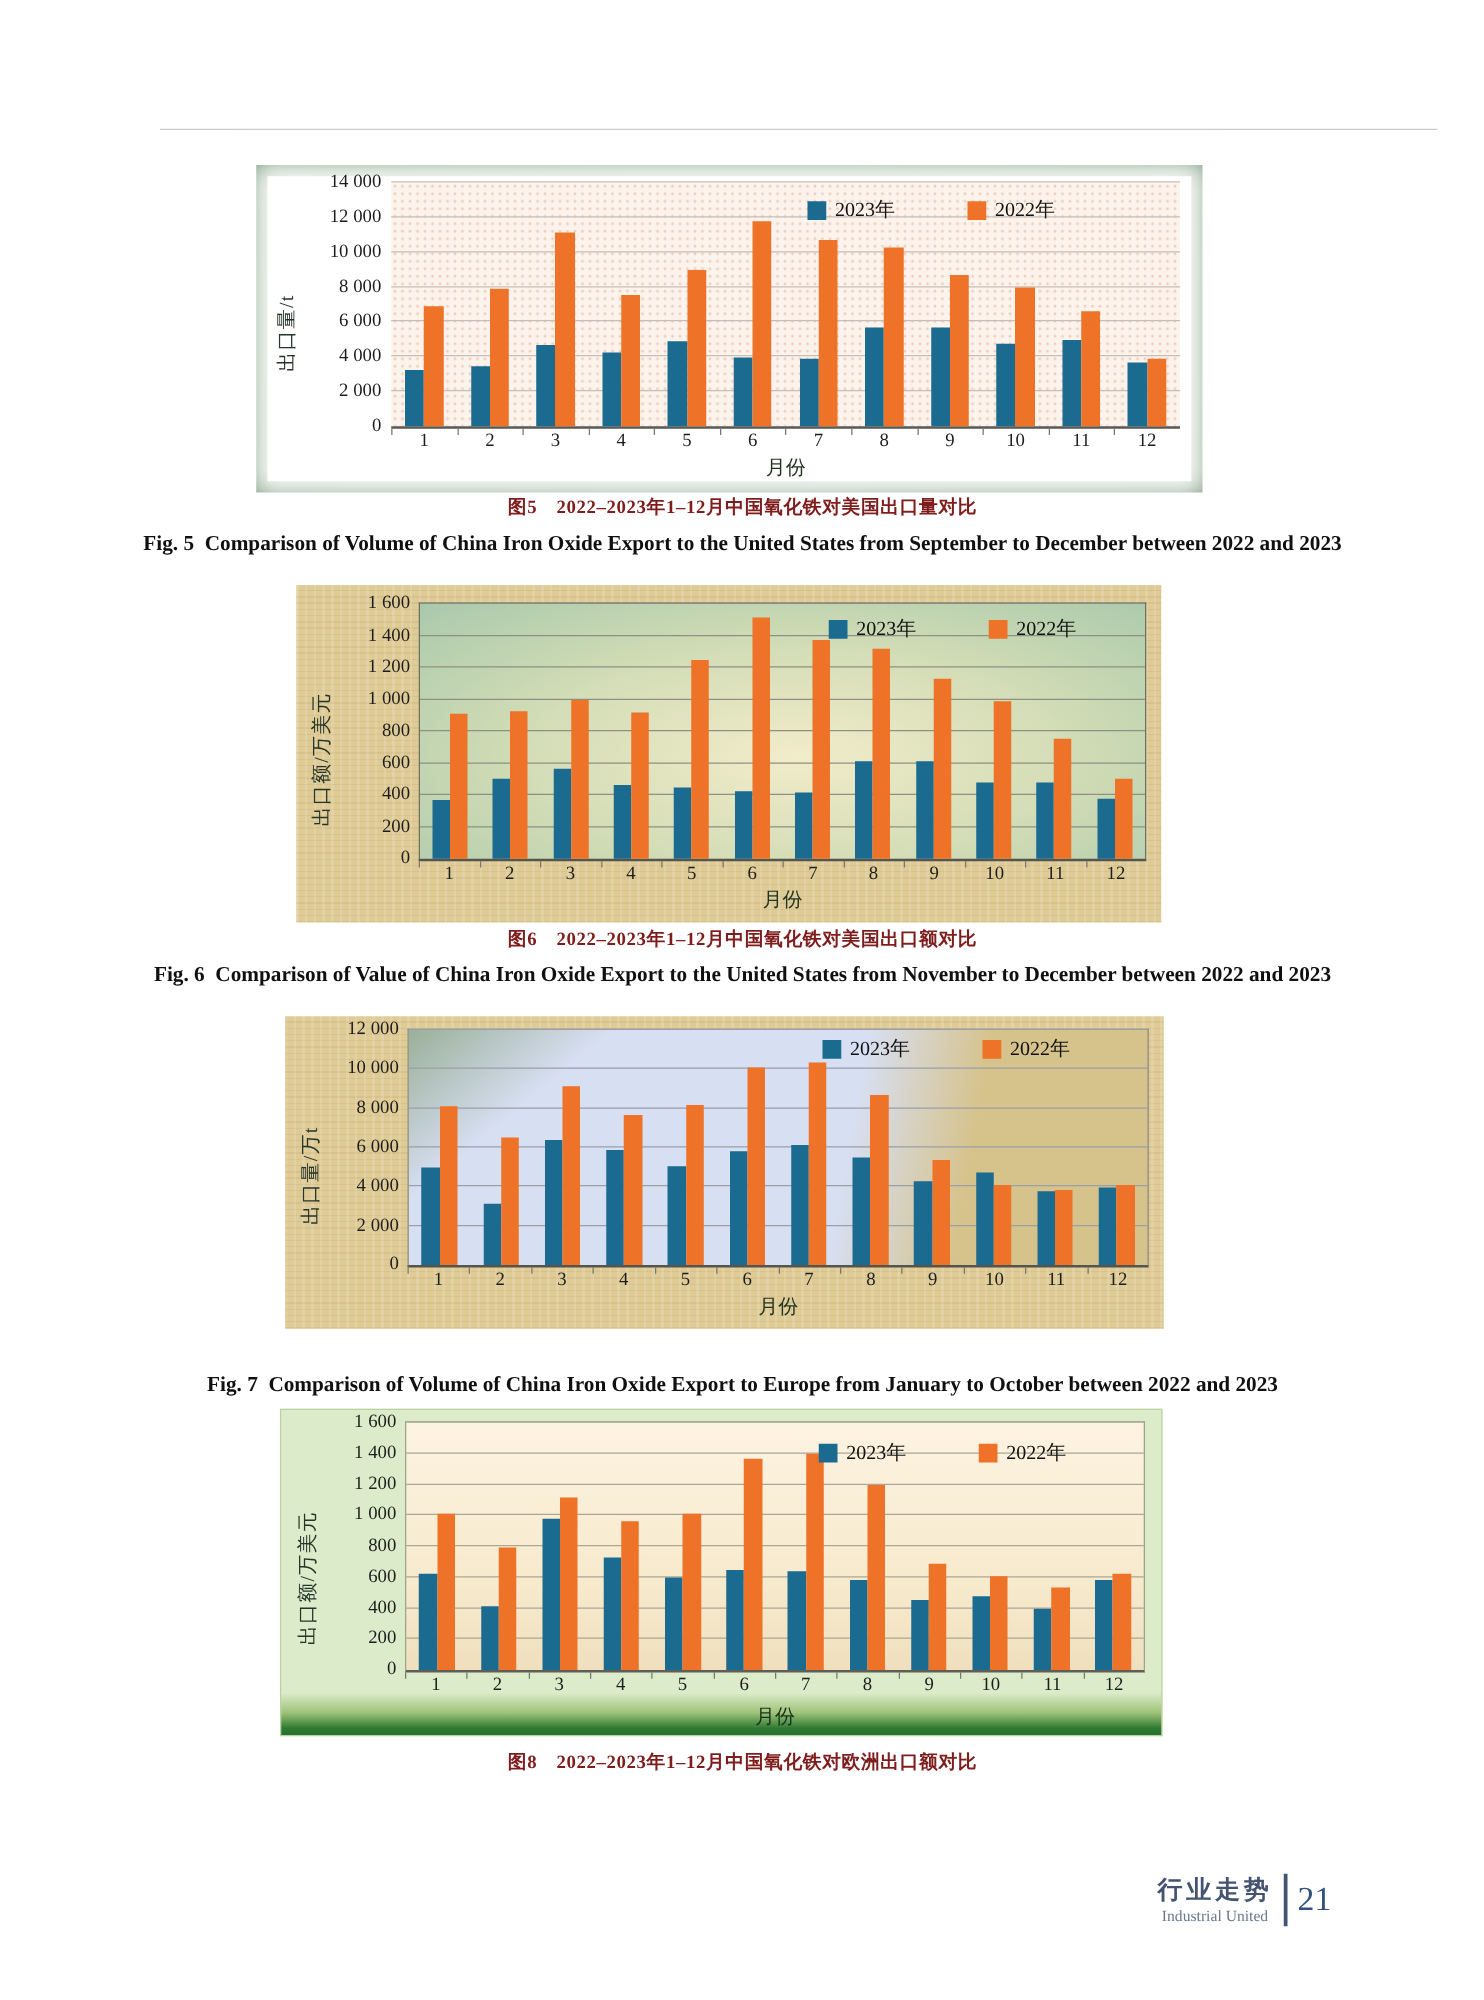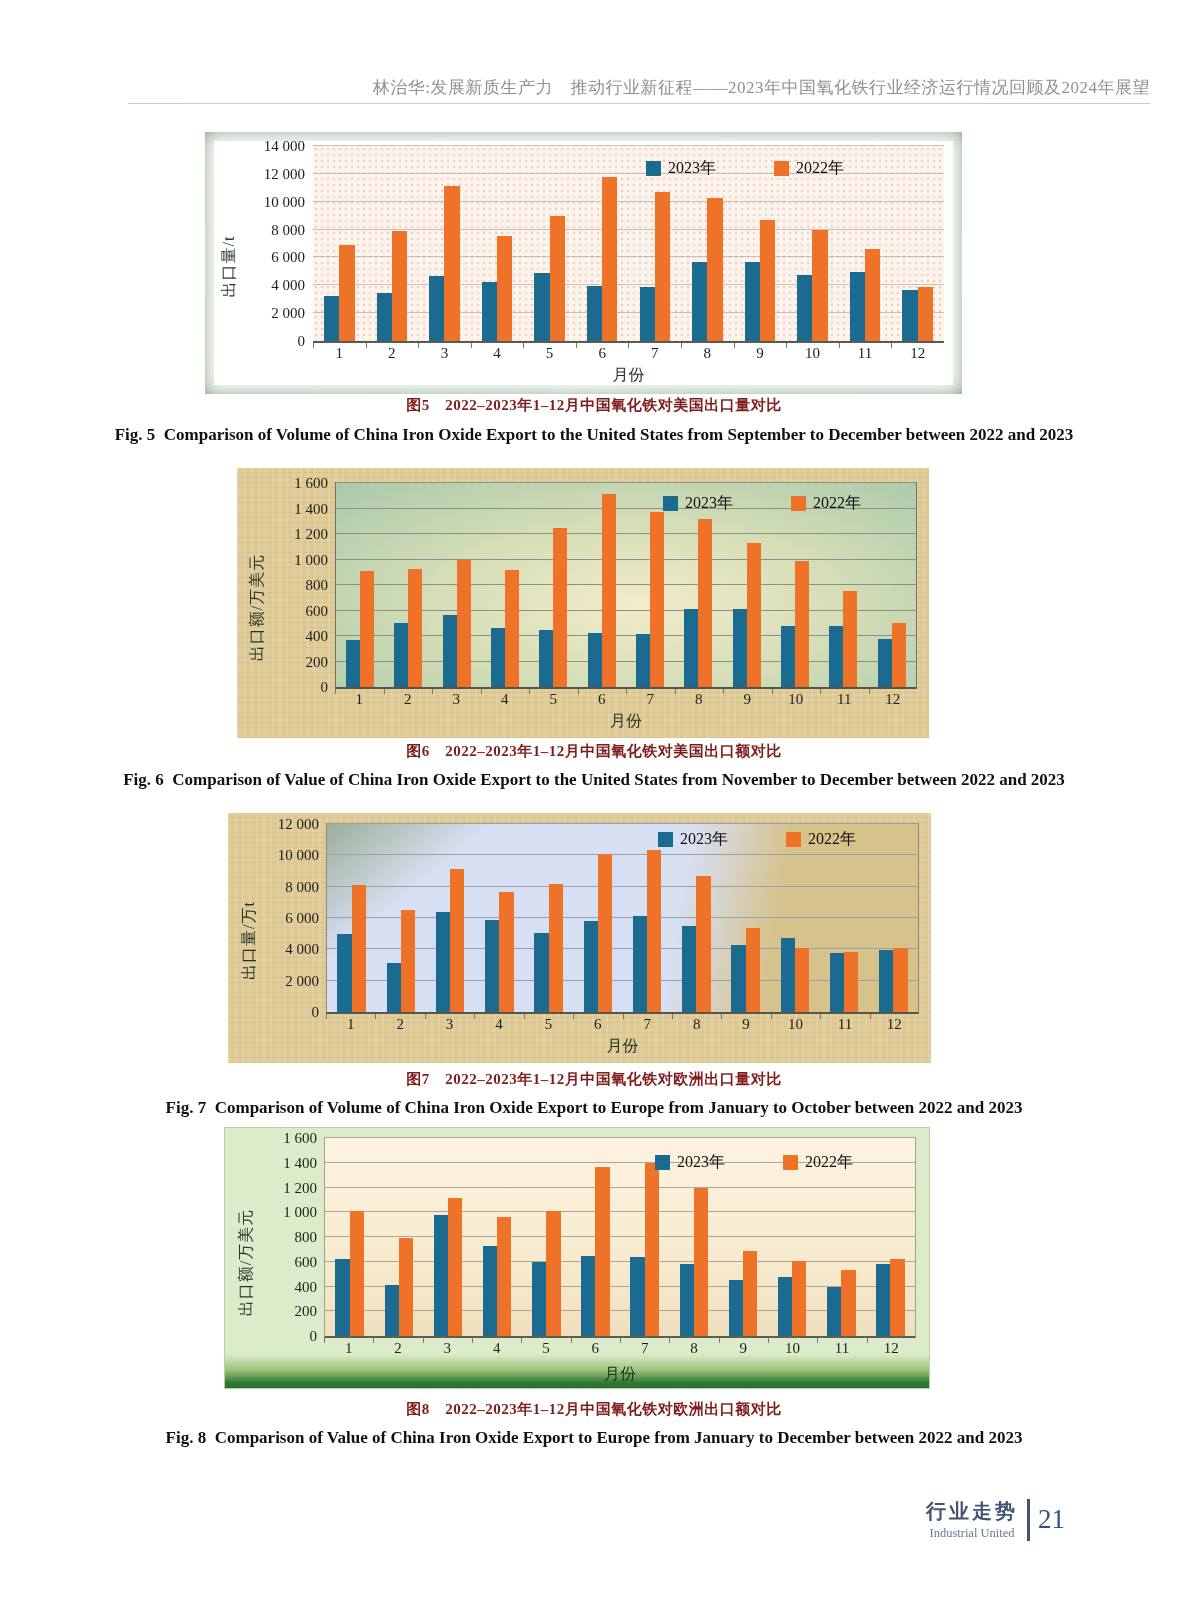--- a/index.html
+++ b/index.html
@@ -88,21 +88,20 @@
   .footer-cn{font-size:20px;font-weight:bold;color:#44536f;letter-spacing:3px;}
   .footer-en{font-size:12.5px;color:#6a7890;margin-top:1px;}
   .footer-div{width:3px;height:42px;background:#44536f;margin-right:8px;}
   .footer-page{font-size:27px;color:#33527f;}
 </style>
 </head>
 <body>
 
 <div id="page">
 
-  <div class="header-title">林治华:发展新质生产力　推动行业新征程——2023年中国氧化铁行业经济运行情况回顾及2024年展望</div>
   <div class="header-rule"></div>
 
   <div class="chart c1" style="left:205px;top:132px;width:757px;height:262px;">
     <div class="frame f1">
         <div class="glow"></div>
       </div>
     <div class="chartgrid">
       <div class="ycol">
         <span class="ylabel-text">出口量/t</span>
       </div>
@@ -405,21 +404,20 @@
             <div class="xcell">8</div>
             <div class="xcell">9</div>
             <div class="xcell">10</div>
             <div class="xcell">11</div>
             <div class="xcell">12</div>
           </div>
         <div class="xtitle">月份</div>
       </div>
     </div>
   </div>
-  <div class="caption caption-cn" style="top:1070px;">图7　2022–2023年1–12月中国氧化铁对欧洲出口量对比</div>
   <div class="caption caption-en" style="top:1096px;">Fig. 7  Comparison of Volume of China Iron Oxide Export to Europe from January to October between 2022 and 2023</div>
 
   <div class="chart c4" style="left:224px;top:1127px;width:706px;height:262px;">
     <div class="frame f4"></div>
     <div class="chartgrid">
       <div class="ycol">
         <span class="ylabel-text">出口额/万美元</span>
       </div>
       <div class="plotcol">
         <div class="plot">
@@ -513,21 +511,20 @@
             <div class="xcell">9</div>
             <div class="xcell">10</div>
             <div class="xcell">11</div>
             <div class="xcell">12</div>
           </div>
         <div class="xtitle">月份</div>
       </div>
     </div>
   </div>
   <div class="caption caption-cn" style="top:1400px;">图8　2022–2023年1–12月中国氧化铁对欧洲出口额对比</div>
-  <div class="caption caption-en" style="top:1426px;">Fig. 8  Comparison of Value of China Iron Oxide Export to Europe from January to December between 2022 and 2023</div>
 
   <div class="footer">
     <div class="footer-txt">
       <span class="footer-cn">行业走势</span>
       <span class="footer-en">Industrial United</span>
     </div>
     <div class="footer-div"></div>
     <span class="footer-page">21</span>
   </div>
 

